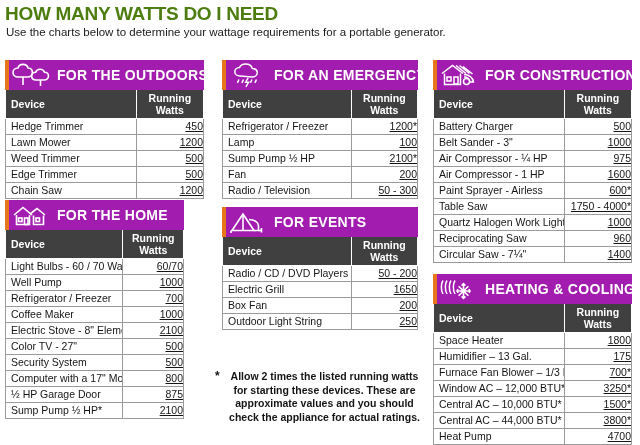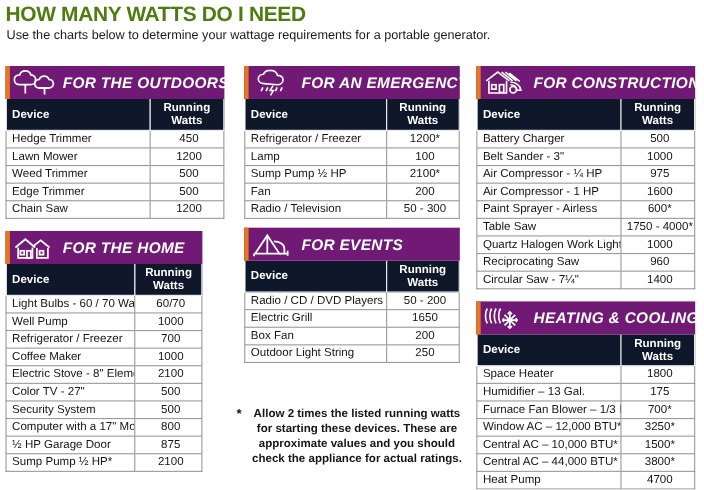--- a/index.html
+++ b/index.html
@@ -19,27 +19,26 @@
   }
   .page-sub{
     position:absolute;left:6px;top:26px;
     font-size:11.5px;color:#1a1a1a;
     white-space:nowrap;
   }
 
   
   .card{position:absolute;}
   .card-head{
-    background:#701a75;
+    background:#a21caf;
     height:30px;
     position:relative;
     display:flex;align-items:center;
     border-left:4px solid #e8761a;
     box-sizing:border-box;
-    font-style:italic;
   }
   .card-head .ico{
     width:44px;height:26px;
     display:flex;align-items:center;justify-content:center;
     flex:0 0 auto;
     margin-left:2px;
   }
   .card-head .ico svg{display:block;}
   .card-head .htitle{
     color:#ffffff;
@@ -49,21 +48,21 @@
     white-space:nowrap;
     margin-left:2px;
   }
   table.wt{
     border-collapse:collapse;
     width:100%;
     table-layout:fixed;
     font-size:10.5px;
   }
   table.wt th{
-    background:#0f172a;
+    background:#404040;
     color:#ffffff;
     font-size:10.5px;
     font-weight:bold;
     text-align:left;
     padding:2px 0 2px 5px;
     height:14px;
     border:1px solid #ffffff;
     border-top:none;
     box-sizing:border-box;
   }
@@ -77,22 +76,23 @@
     height:15px;
     background:#ffffff;
     color:#151515;
     font-size:10.5px;
     line-height:13px;
     box-sizing:border-box;
     white-space:nowrap;
     overflow:hidden;
   }
   table.wt td.w{
-    text-align:center;
+    text-align:right;
     padding-left:4px;
+    text-decoration:underline;
   }
 
   
   .note{
     position:absolute;
     font-size:10.5px;
     font-weight:bold;
     line-height:13.5px;
     color:#151515;
     text-align:center;
@@ -269,21 +269,21 @@
           <td class="w">960</td>
         </tr>
         <tr>
           <td>Circular Saw - 7¼"</td>
           <td class="w">1400</td>
         </tr>
       </tbody>
   </table>
 </div>
 
-<div class="card" style="left:5px;top:210px;width:179px;">
+<div class="card" style="left:5px;top:200px;width:179px;">
   <div class="card-head">
     <span class="ico">
       <svg width="42" height="25" viewBox="0 0 42 25">
         <g fill="none" stroke="#ffffff" stroke-width="1.6">
           <path d="M2 12L11 4.5 20 12"></path>
           <path d="M4.5 12v9.5h13V12"></path>
           <rect x="6.5" y="15" width="3.5" height="3.5"></rect>
           <rect x="12.5" y="15" width="3.5" height="6.5"></rect>
           <path d="M18 11l7-5.5 8 6.5"></path>
           <path d="M21.5 12.5v9h10v-9"></path>

